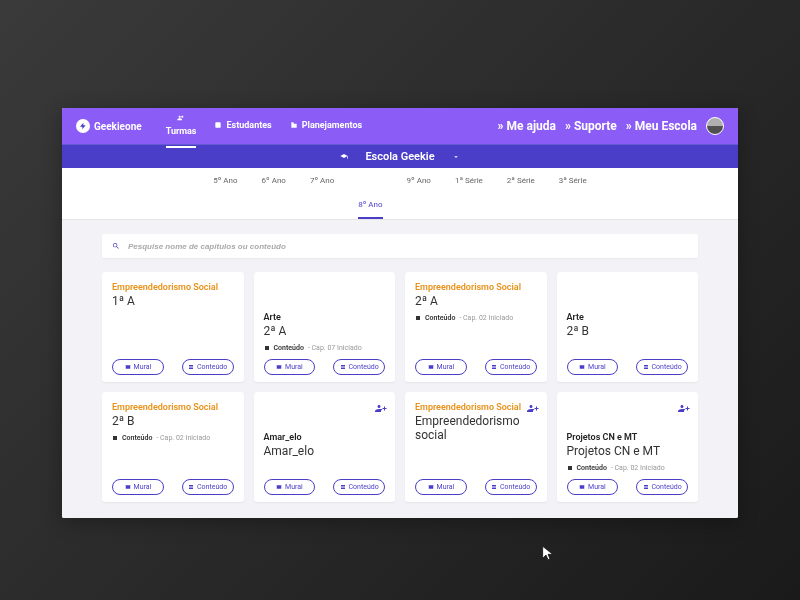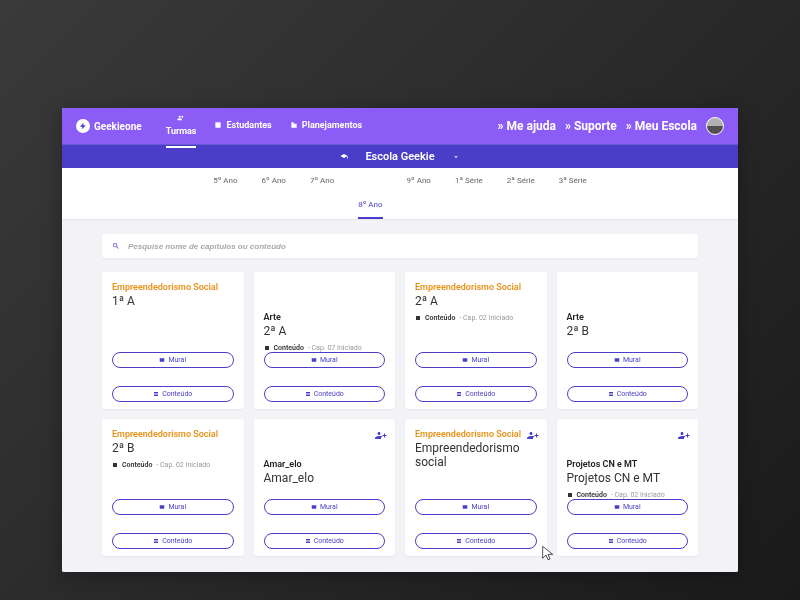--- a/index.html
+++ b/index.html
@@ -167,21 +167,20 @@
   .card-meta .bold { color: #333; font-weight: 600; }
   .card-badge {
     position: absolute;
     right: 8px; top: 8px;
     color: #4a3ec9;
   }
   .card-actions {
     margin-top: auto;
     display: flex;
     gap: 18px;
-    flex-direction: column;
   }
   .pill-btn {
     flex: 1;
     border: 1px solid #4a3ec9;
     color: #4a3ec9;
     background: #fff;
     border-radius: 10px;
     font-size: 7px;
     padding: 3px 0;
     display: flex;

